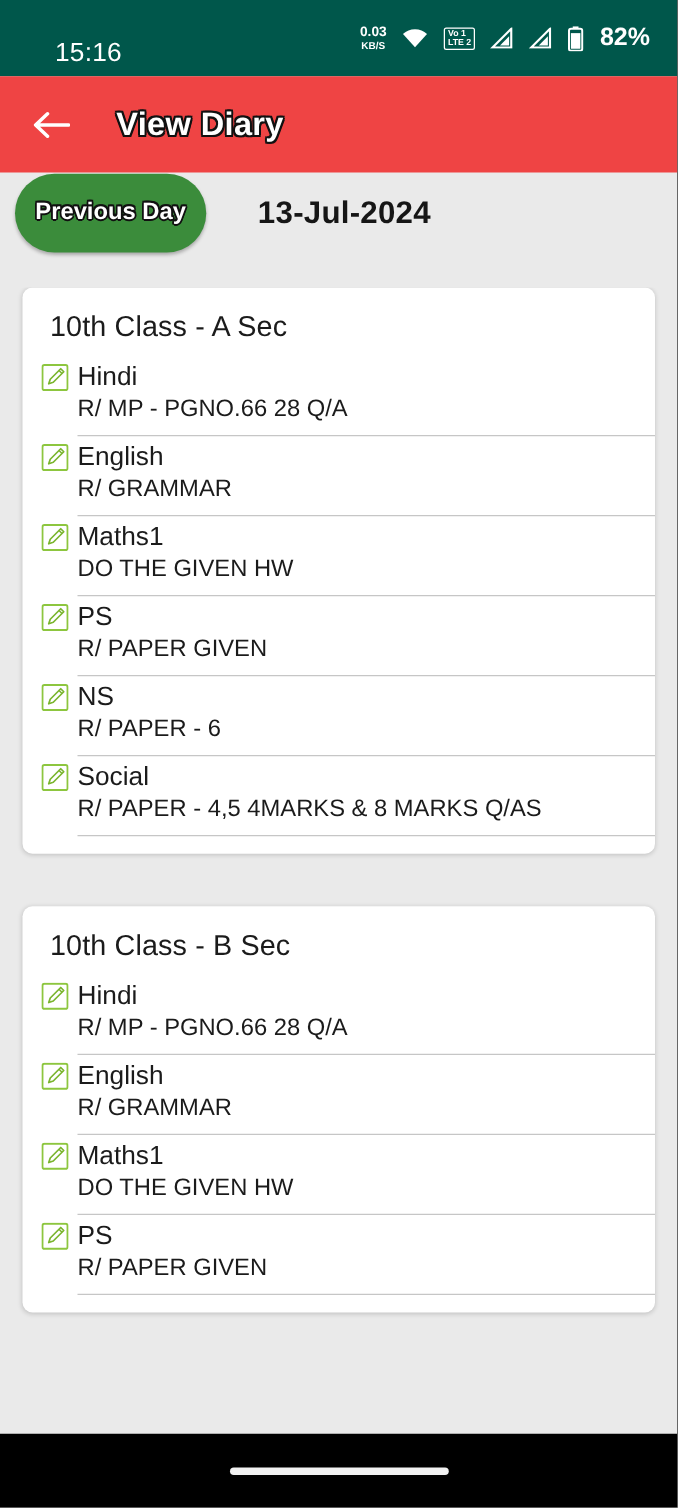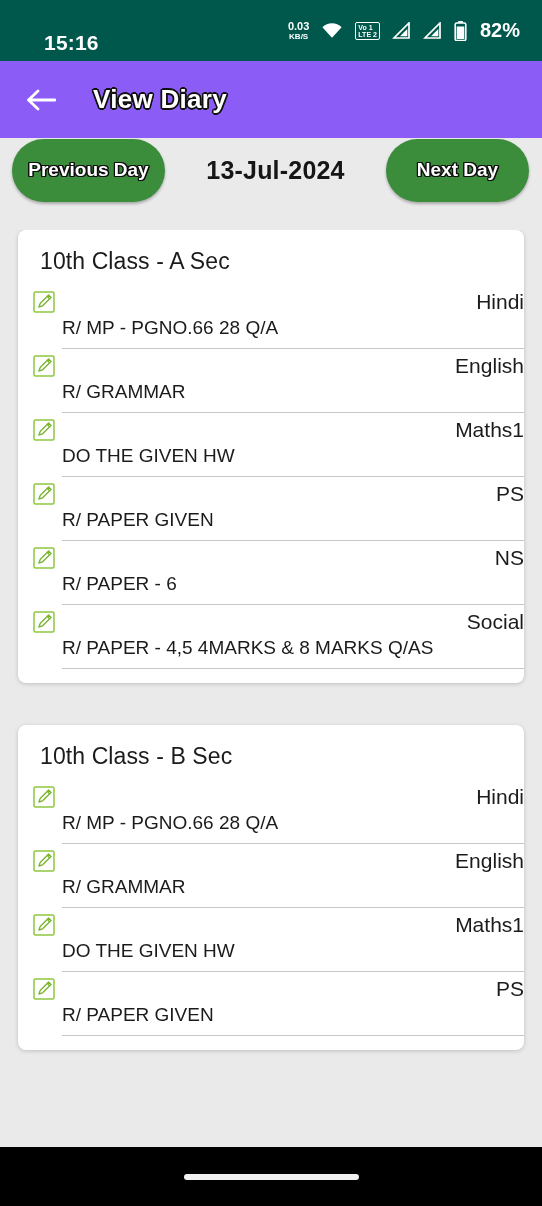--- a/index.html
+++ b/index.html
@@ -28,21 +28,21 @@
     height: 61px;
     background: #00574b;
     display: flex;
     align-items: center;
     justify-content: space-between;
     padding: 0 22px 0 44px;
   }
   .status-clock {
     color: #ffffff;
     font-size: 21px;
-    font-weight: bold;
+    font-weight: normal;
     letter-spacing: 0.2px;
     margin-top: 24px;
   }
   .status-right {
     display: flex;
     align-items: center;
     gap: 12px;
   }
   .net-speed {
     display: flex;
@@ -82,21 +82,21 @@
     margin-left: 1px;
     text-align: right;
   }
 
   
   .app-bar {
     position: absolute;
     top: 61px; left: 0;
     width: 542px;
     height: 77px;
-    background: #8b5cf6;
+    background: #ef4444;
     display: flex;
     align-items: center;
   }
   .back-btn {
     width: 58px;
     height: 58px;
     margin-left: 12px;
     display: flex;
     align-items: center;
     justify-content: center;
@@ -189,21 +189,20 @@
 
   .subject-row {
     position: relative;
     padding: 5px 0 0 0;
     cursor: pointer;
   }
   .row-head {
     display: flex;
     align-items: center;
     padding-left: 15px;
-    justify-content: space-between;
   }
   .edit-icon { width: 22px; height: 22px; display: block; flex: none; }
   .subject-name {
     font-size: 21px;
     color: #1b1b1b;
     margin-left: 7px;
   }
   .subject-desc {
     font-size: 19px;
     color: #1b1b1b;
@@ -303,21 +302,20 @@
       </span>
     </div>
     <div class="app-title">View Diary</div>
   </div>
 
   <div class="date-nav">
     <button class="nav-btn" id="prev-day-btn">Previous Day</button>
 
     <div class="date-label">13-Jul-2024</div>
 
-    <button class="nav-btn" id="next-day-btn">Next Day</button>
   </div>
 
   <div class="scroll-area">
     <div id="card-list">
         <div class="class-card">
           <div class="card-title">10th Class - A Sec</div>
           <div class="subject-row">
             <div class="row-head">
               <span>
   <svg class="edit-icon" viewBox="0 0 22 22">

